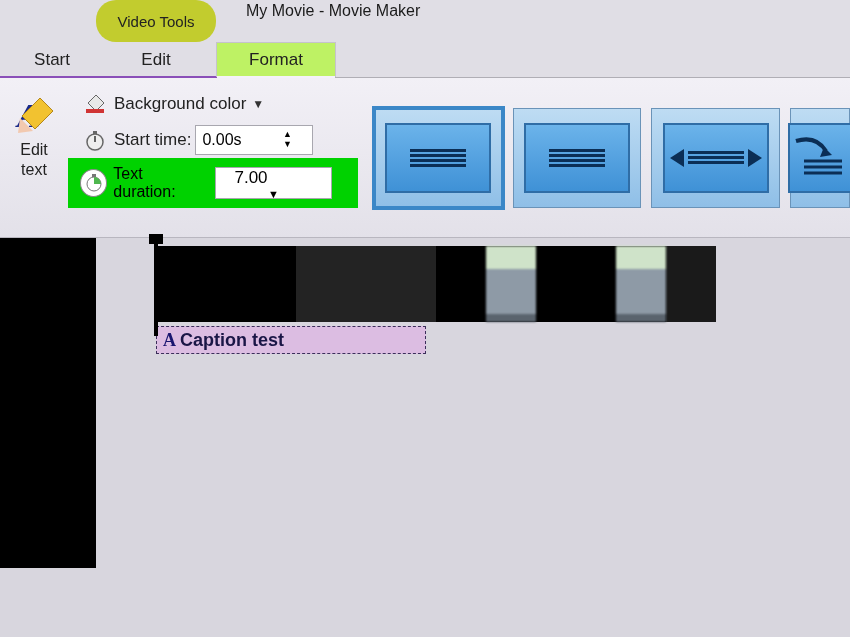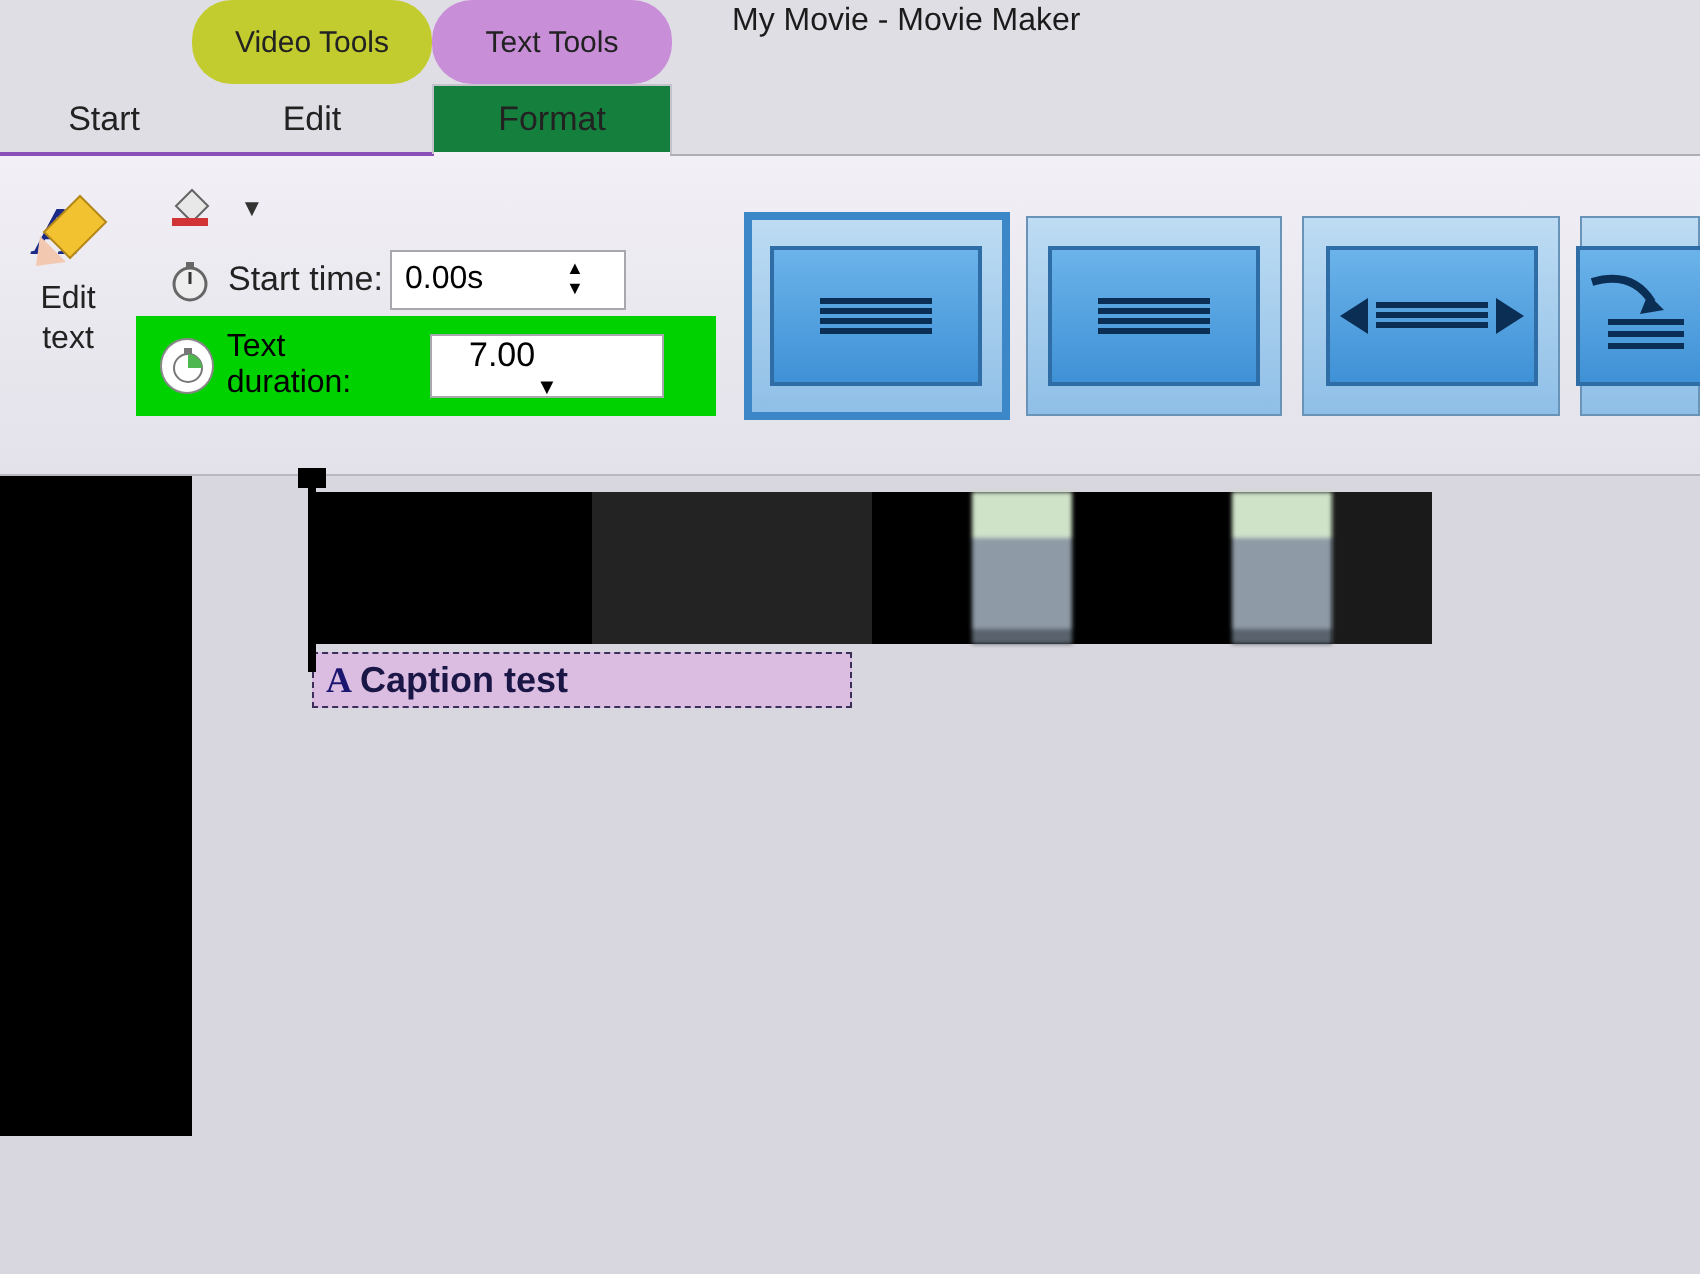--- a/index.html
+++ b/index.html
@@ -7,21 +7,21 @@
   
   .top-bar { display: flex; height: 42px; background: #e0dee5; }
   .tab-context { width: 120px; display: flex; align-items: center; justify-content: center; font-size: 15px; color: #222; border-radius: 20px; }
   .tab-video { background: #c2cc2e; }
   .tab-text  { background: #c98ed8; }
   .app-title { flex: 1; padding-left: 14px; display: flex; align-items: flex-start; padding-top: 2px; font-size: 16px; color: #1b1b1b; margin-left: 16px; }
 
   .menu-bar { display: flex; height: 36px; background: #e0dee5; border-bottom: 1px solid #b0aeb5; }
   .menu-item { width: 120px; display: flex; align-items: center; justify-content: center; font-size: 17px; color: #222; }
   .menu-view { width: 96px; justify-content: flex-end; padding-right: 26px; }
-  .menu-format { background: #15803d; border-top: 1px solid #c5c3cc; border-left: 1px solid #c5c3cc; border-right: 1px solid #c5c3cc; position: relative; }
+  .menu-format { background: #bef264; border-top: 1px solid #c5c3cc; border-left: 1px solid #c5c3cc; border-right: 1px solid #c5c3cc; position: relative; }
   .menu-format::after { content:''; position:absolute; left:0; right:0; bottom:-1px; height:2px; background:#f4f2f8; }
   .purple-line { position:absolute; top:76px; left:0; height:2px; width:218px; background:#8a4fb8; }
 
   .ribbon { height: 160px; background: linear-gradient(#f2f0f6, #e3e1e9); display: flex; border-bottom: 1px solid #b8b6bf; }
   .grp-edit { width: 68px; display:flex; flex-direction:column; align-items:center; padding-top: 14px; }
   .grp-edit .icon { width: 44px; height: 44px; display:flex; align-items:center; justify-content:center; }
   .grp-edit .lbl { font-size: 16px; line-height: 20px; text-align:center; margin-top:4px; color:#222; }
 
   .grp-adjust { width: 300px; padding-top: 8px; position: relative; }
   .row { display:flex; align-items:center; height: 36px; padding-left: 14px; font-size: 17px; color:#222; }
@@ -68,21 +68,20 @@
 
   .caption-bar { margin-top:4px; width:270px; height:28px; background:#dcbde2; border:1px dashed #3b2f5a; display:flex; align-items:center; padding:0 6px; font-size:18px; color:#1a1646; font-weight:600; }
   .caption-bar .a { font-family: Georgia, serif; font-weight:700; margin-right:4px; color:#1a1670; }
 </style>
 </head>
 <body>
 
 <div class="top-bar">
   <div style="width:96px"></div>
   <div class="tab-context tab-video">Video Tools</div>
-  <div class="tab-context tab-text">Text Tools</div>
   <div class="app-title">My Movie - Movie Maker</div>
 </div>
 <div class="purple-line"></div>
 
 <div class="menu-bar">
   <div class="menu-item menu-view">Start</div>
   <div class="menu-item">Edit</div>
   <div class="menu-item menu-format">Format</div>
 </div>
 
@@ -102,20 +101,21 @@
   </div>
 
   <div class="grp-adjust">
     <div class="row">
       <span class="ic">
         <svg width="22" height="22" viewBox="0 0 22 22">
           <path d="M4 10 L12 2 L20 10 L12 18 Z" fill="#e8e8e8" stroke="#666"></path>
           <rect x="2" y="16" width="18" height="4" fill="#d03434"></rect>
         </svg>
       </span>
+      <label>Background color</label>
       <span class="drop-arrow">▼</span>
     </div>
 
     <div class="row">
       <span class="ic">
         <svg width="22" height="22" viewBox="0 0 22 22">
           <circle cx="11" cy="13" r="8" fill="#eee" stroke="#666" stroke-width="1.5"></circle>
           <rect x="9" y="2" width="4" height="3" fill="#666"></rect>
           <line x1="11" y1="13" x2="11" y2="7" stroke="#333" stroke-width="1.5"></line>
         </svg>

